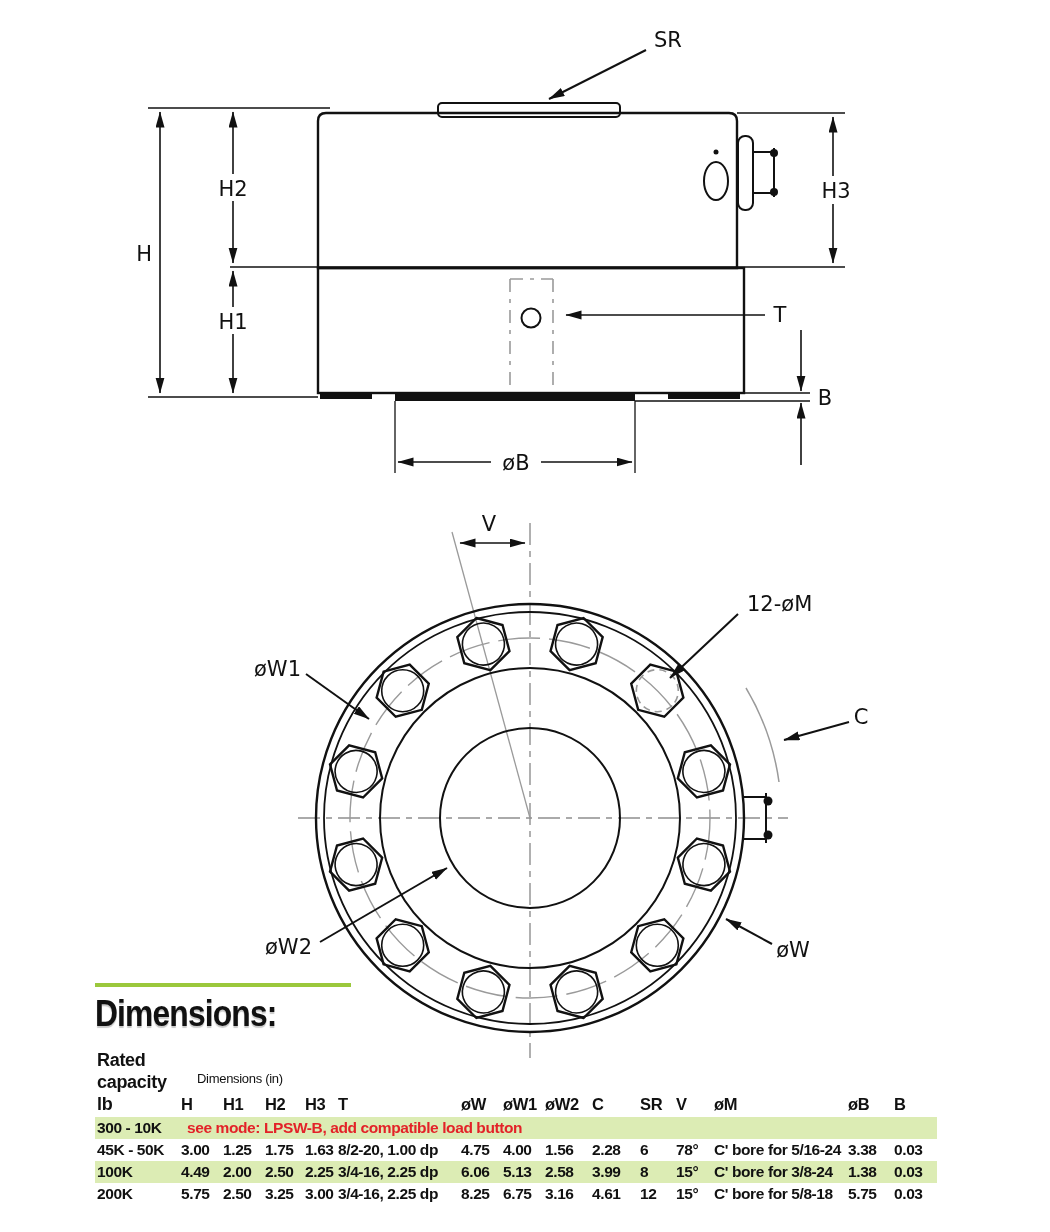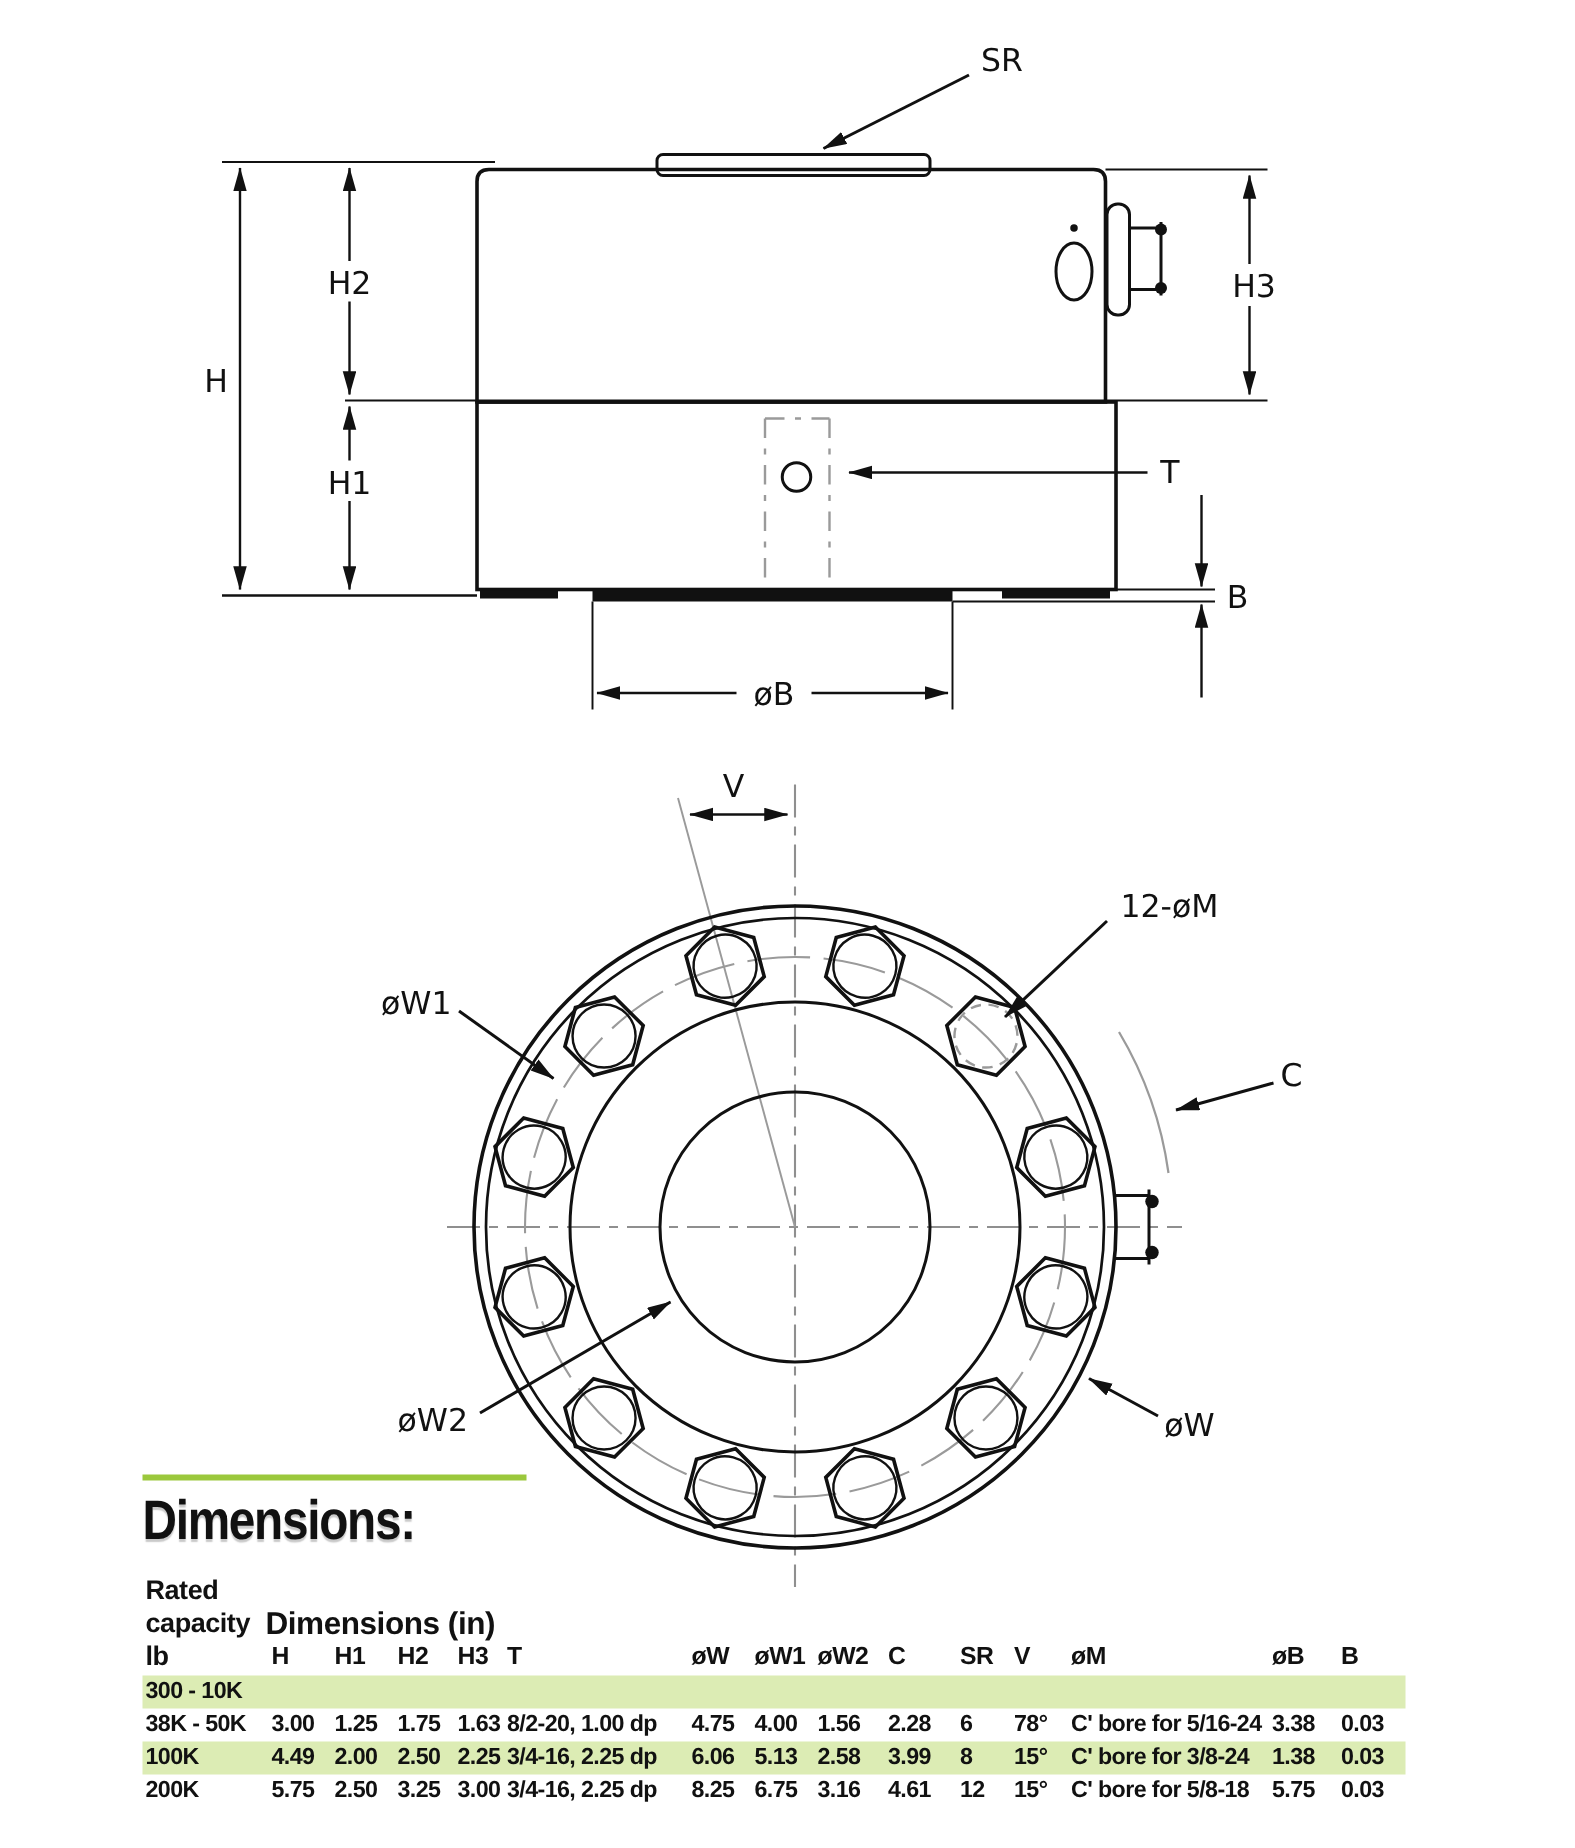--- a/index.html
+++ b/index.html
@@ -24,21 +24,21 @@
   .page-title{
     position:absolute;left:95px;top:993px;font-size:37px;font-weight:900;
     letter-spacing:-1px;transform:scaleX(.86);transform-origin:left top;
     font-family:"Liberation Sans",sans-serif;text-shadow:0 2px 1px #c9c9c9;
   }
   .cap-header{
     position:absolute;left:97px;top:1049px;font-size:18px;font-weight:bold;line-height:22px;
     font-family:"Liberation Sans",sans-serif;letter-spacing:-0.3px;
   }
   .dim-group-header{
-    position:absolute;left:177px;top:1071px;font-size:21px;font-weight:bold;
+    position:absolute;left:197px;top:1071px;font-size:13px;font-weight:normal;
     font-family:"Liberation Sans",sans-serif;letter-spacing:-0.3px;
   }
   .col-headers{
     position:absolute;left:181px;top:1093px;display:grid;height:22px;line-height:22px;
     grid-template-columns:42px 42px 40px 33px 123px 42px 42px 47px 48px 36px 38px 134px 46px 43px;
     font-size:16.5px;font-weight:bold;font-family:"Liberation Sans",sans-serif;letter-spacing:-0.3px;
   }
   .table-body{position:absolute;left:95px;top:1117px;width:842px;}
   .trow{
     display:grid;height:22px;line-height:22px;padding-left:2px;
@@ -241,23 +241,24 @@
     <div>C</div>
     <div>SR</div>
     <div>V</div>
     <div>øM</div>
     <div>øB</div>
     <div>B</div>
   </div>
 <div class="table-body">
     <div class="trow hl">
       <div>300 - 10K</div>
+      <div class="note">see mode: LPSW-B, add compatible load button</div>
     </div>
     <div class="trow">
-      <div>38K - 50K</div>
+      <div>45K - 50K</div>
       <div>3.00</div>
       <div>1.25</div>
       <div>1.75</div>
       <div>1.63</div>
       <div>8/2-20, 1.00 dp</div>
       <div>4.75</div>
       <div>4.00</div>
       <div>1.56</div>
       <div>2.28</div>
       <div>6</div>

